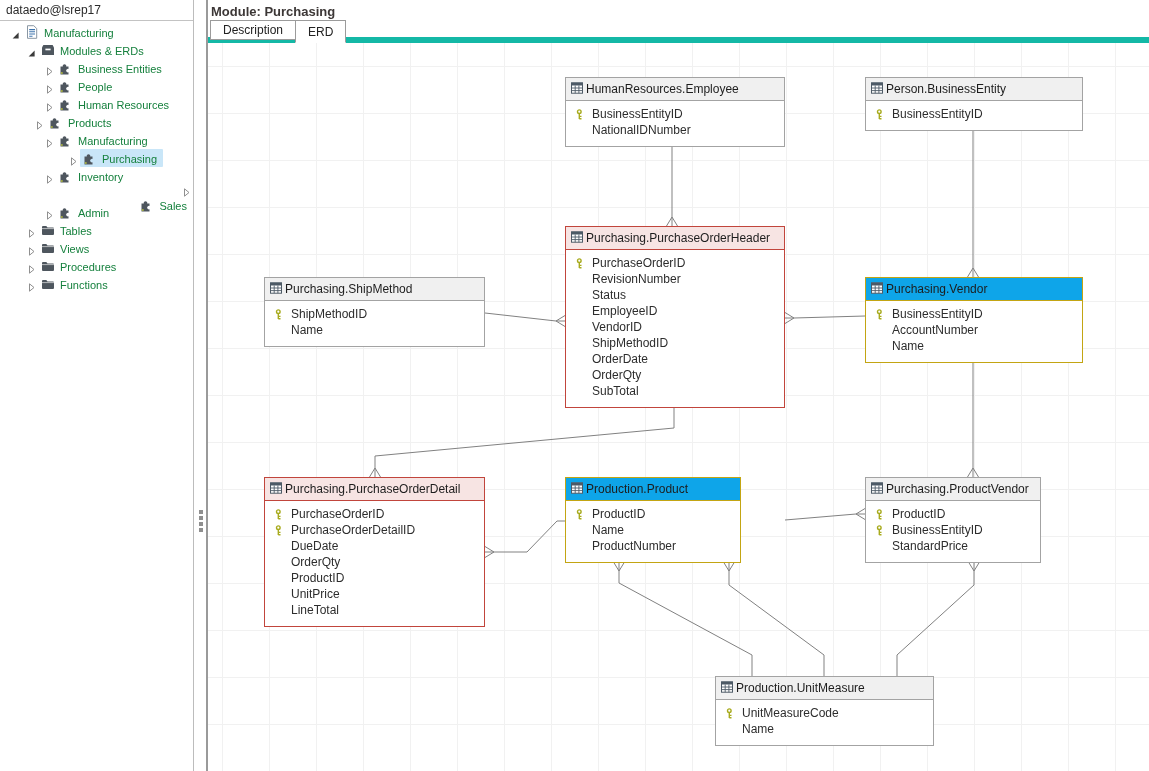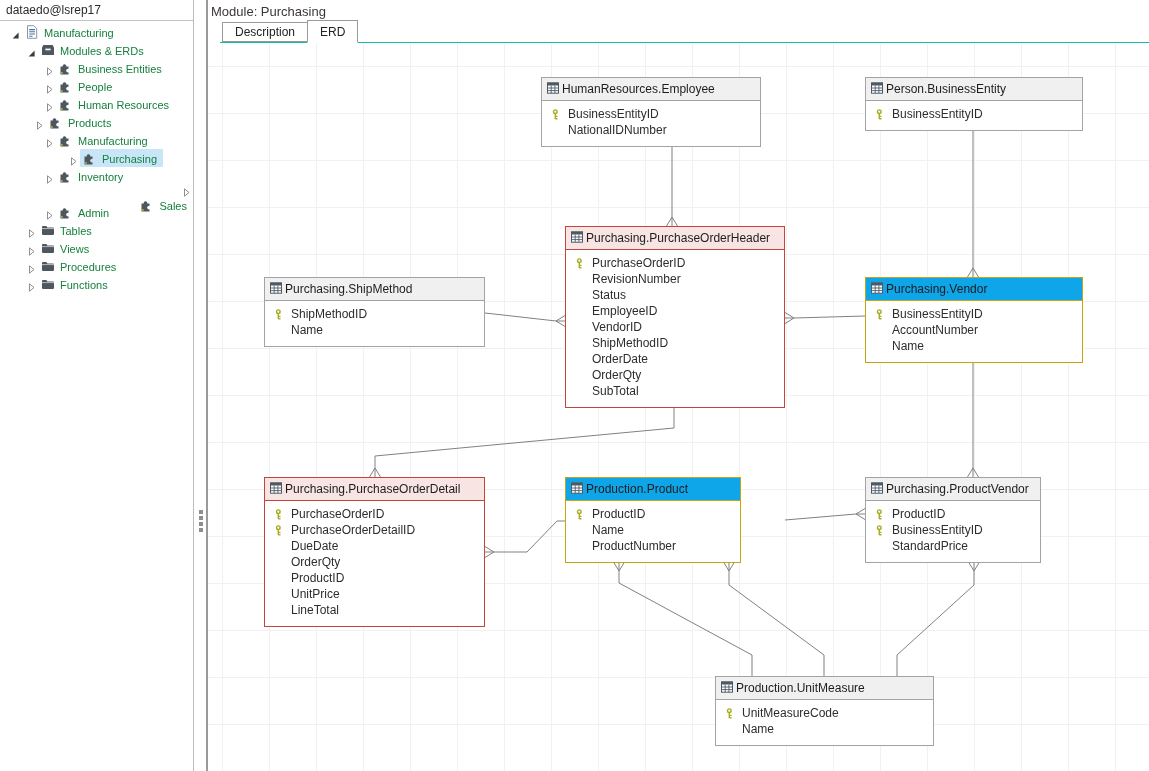--- a/index.html
+++ b/index.html
@@ -20,23 +20,23 @@
   .tlabel { padding-top:1px; }
 
   
   .splitter { width:15px; flex:0 0 15px; position:relative; background:#fff;
               border-left:1px solid #bcbcbc; border-right:2px solid #9a9a9a; }
   .splitter .dots { position:absolute; left:5px; top:510px; width:4px; }
   .splitter .dots i { display:block; width:4px; height:4px; background:#8f8f8f; margin-bottom:2px; }
 
   
   .main { flex:1; position:relative; height:100%; }
-  .page-title { font-size:13px; font-weight:normal; color:#3c3736; padding:4px 0 0 3px; height:20px; }
-  .tabbar { position:absolute; left:12px; top:20px; right:0; height:23px; display:flex; align-items:flex-end;
-            border-bottom:1px solid #14b8a6; padding-left:2px; }
+  .page-title { font-size:13px; font-weight:bold; color:#3c3736; padding:4px 0 0 3px; height:20px; }
+  .tabbar { position:absolute; left:0; top:20px; right:0; height:23px; display:flex; 
+            border-bottom:6px solid #14b8a6; padding-left:2px; }
   .tab { font-size:12px; color:#222; background:#fff; border:1px solid #9b9b9b; text-align:center;
          padding:0 12px; line-height:19px; height:20px; margin-right:-1px; cursor:default; }
   .tab.active { height:23px; line-height:22px; border-bottom:1px solid #fff; margin-bottom:-1px; z-index:2; position:relative; }
 
   
   .canvas { position:absolute; left:0; top:43px; right:0; bottom:0; overflow:hidden; background:#fff;
             background-image:
               linear-gradient(to right,#f1f1f1 1px,transparent 1px),
               linear-gradient(to bottom,#f1f1f1 1px,transparent 1px);
             background-size:47px 47px; background-position:14px 23px; }
@@ -364,21 +364,21 @@
               <line x1="729" y1="571" x2="734.5" y2="562"></line>
               <line x1="729" y1="571" x2="723.5" y2="562"></line>
               <line x1="729" y1="571" x2="729" y2="562"></line>
               <polyline points="729,571 729,585 824,655 824,676"></polyline>
               <line x1="974" y1="571" x2="979.5" y2="562"></line>
               <line x1="974" y1="571" x2="968.5" y2="562"></line>
               <line x1="974" y1="571" x2="974" y2="562"></line>
               <polyline points="974,571 974,585 897,655 897,676"></polyline>
             </svg>
           </div>
-      <div class="entity default" style="left: 541px; top: 77px; width: 220px;">
+      <div class="entity default" style="left: 565px; top: 77px; width: 220px;">
             <div class="ehd">
               <span><svg width="12" height="12" viewBox="0 0 12 12">
                   <rect x="0.5" y="0.8" width="11" height="10.4" fill="#fff" stroke="#4d5a66"></rect>
                   <rect x="0.5" y="0.8" width="11" height="2.7" fill="#4d5a66"></rect>
                   <path d="M4.2,3.5 V11.2 M7.9,3.5 V11.2 M0.5,6 H11.5 M0.5,8.6 H11.5" stroke="#4d5a66" stroke-width="0.9" fill="none"></path>
                 </svg></span>
               <span class="etitle">HumanResources.Employee</span>
             </div>
             <div class="ebody">
               <div class="efield">

